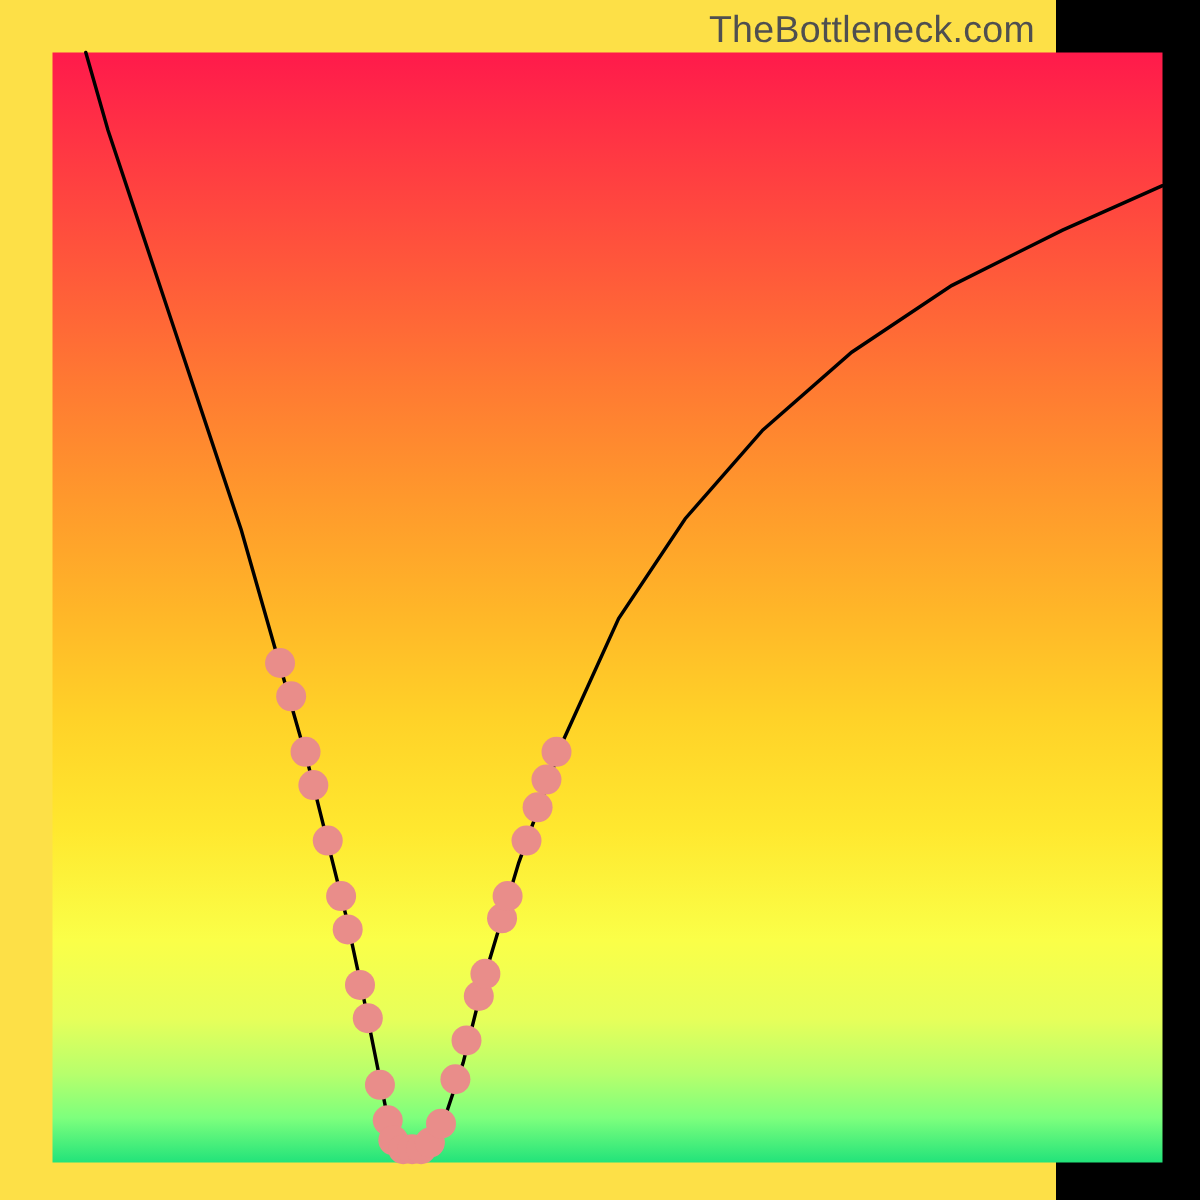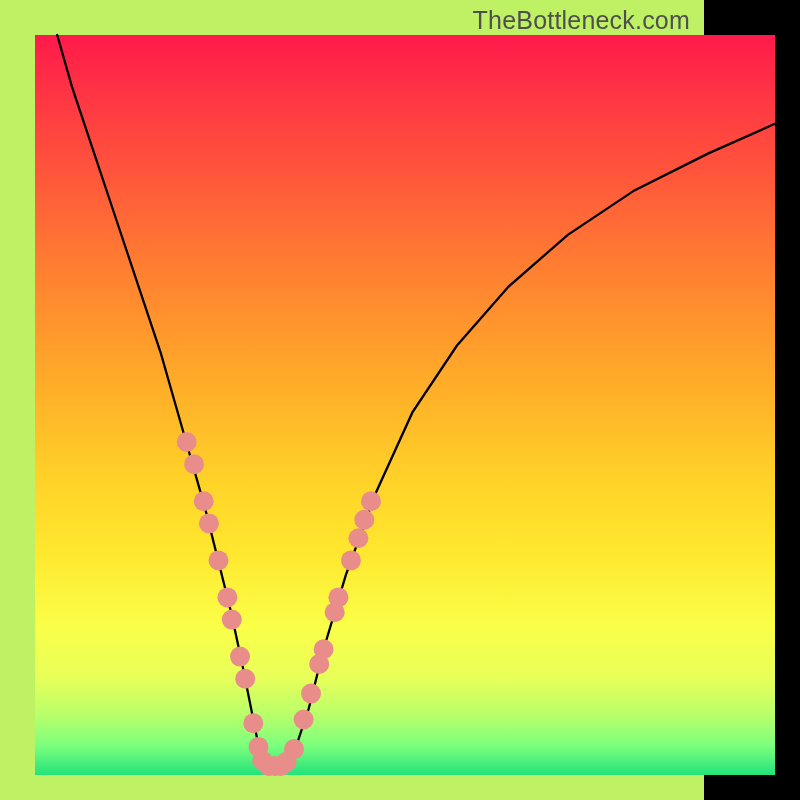--- a/index.html
+++ b/index.html
@@ -10,21 +10,21 @@
     background: #000;
     overflow: hidden;
     font-family: Arial, Helvetica, sans-serif;
   }
   .frame {
     position: absolute;
     left: 0;
     top: 0;
     width: 704px;
     height: 800px;
-    background: #bef264;
+    background: #fde047;
   }
   .plot {
     position: absolute;
     left: 35px;
     top: 35px;
     width: 740px;
     height: 740px;
     background: linear-gradient(
       to bottom,
       #ff1a4b 0%,

